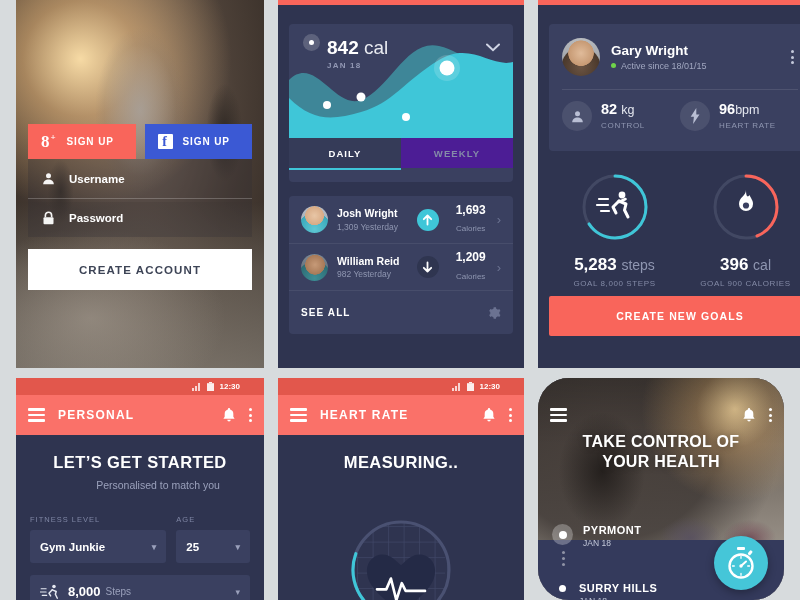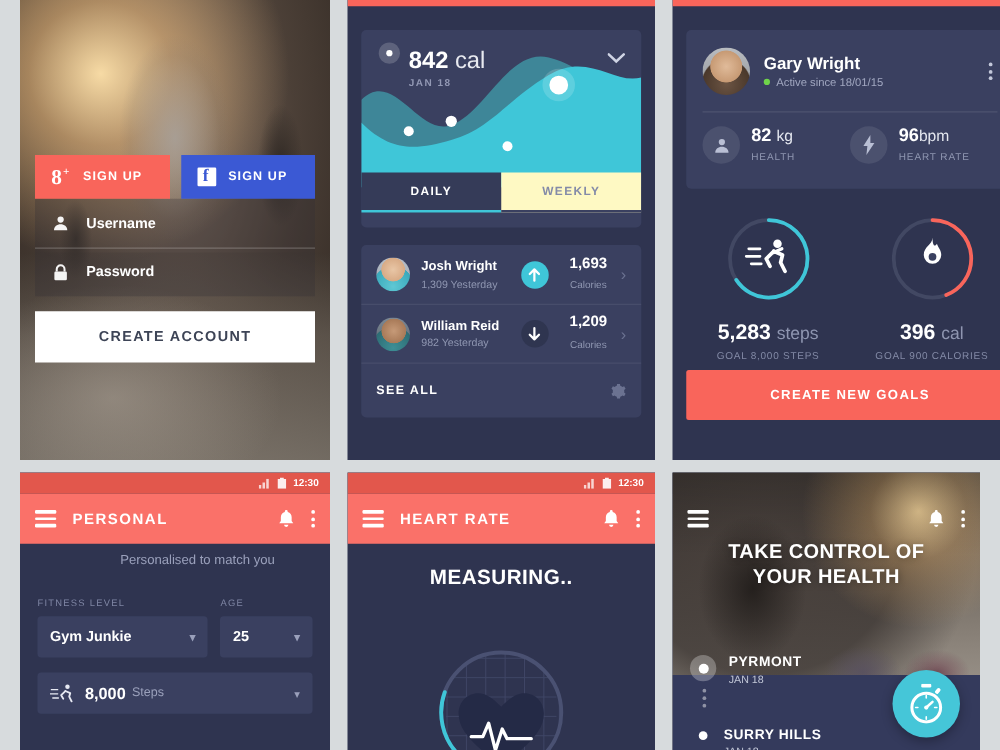--- a/index.html
+++ b/index.html
@@ -84,21 +84,21 @@
     background: rgba(255,255,255,.18); vertical-align: 3px; margin-right: 7px; position: relative;
   }
   .cal-dot:after{content:"";position:absolute;left:6px;top:6px;width:5px;height:5px;border-radius:50%;background:#fff;}
   .cal-date { color: #9298b4; font-size: 8px; letter-spacing: 1.2px; margin: 4px 0 0 24px; font-weight: bold;}
   .chev-down { position: absolute; right: 13px; top: 14px; z-index: 3; cursor: pointer; }
   .wavewrap { position: absolute; left: 0; right: 0; top: 0; height: 126px; }
   .tabs { position: absolute; left: 0; right: 0; bottom: 12px; height: 32px; display: flex; }
   .tab { flex: 1; display: flex; align-items: center; justify-content: center;
          font-size: 9.5px; font-weight: bold; letter-spacing: 1.1px; cursor: pointer; }
   .tab.active { color: #fff; background: #353b58; border-bottom: 2px solid #3fc6d8; }
-  .tab.idle { color: #848ba8; background: #fef9c3; border-bottom: 2px solid #3a4060; text-align: right;}
+  .tab.idle { color: #848ba8; background: #4c1d95; border-bottom: 2px solid #3a4060; text-align: right;}
 
   #friends-card { left: 11px; top: 196px; right: 11px; height: 138px; }
   .frow { height: 47px; display: flex; align-items: center; padding: 0 12px; cursor: pointer; }
   .frow + .frow { border-top: 1px solid rgba(255,255,255,0.07); }
   .avatar { width: 27px; height: 27px; border-radius: 50%; flex: none; margin-right: 9px; }
   .av-josh { background:
       radial-gradient(circle at 50% 36%, #e8c6a6 0%, #d8ab86 42%, transparent 44%),
       radial-gradient(circle at 50% 86%, #5fc8d4 0%, #3aa9bb 60%, transparent 62%),
       linear-gradient(#b8bfc8,#9aa3ae); }
   .av-will { background:
@@ -152,24 +152,24 @@
   .btn-goals {
     position:absolute; left:11px; right:11px; top:296px; height:40px; background:#f9655b;
     border:none; color:#fff; font-size:10.5px; font-weight:bold; letter-spacing:1.1px; cursor:pointer;
     border-radius:2px; font-family:"Liberation Sans",sans-serif;
   }
 
   
   .phone { position: absolute; top: 378px; height: 222px; overflow: hidden; background: #2f3450; }
   #p4 { left: 16px; width: 248px; }
   #p5 { left: 278px; width: 246px; }
-  #p6 { left: 538px; width: 246px; }
+  #p6 { left: 538px; width: 246px; border-radius: 31px; }
   .status {
     height: 17px; display: flex; align-items: center; justify-content: flex-end;
-    gap: 6px; padding-right: 9px; color: #fff; font-size: 8px; font-weight: bold;
+    gap: 6px; padding-right: 24px; color: #fff; font-size: 8px; font-weight: bold;
   }
   .st-red { background: #e2574c; }
   .st-clear { background: rgba(0,0,0,0.18); }
   .appbar { height: 40px; display: flex; align-items: center; padding: 0 12px; }
   .ab-red { background: #fa7169; }
   .ab-clear { background: transparent; }
   .hamb { width: 17px; display:flex; flex-direction:column; gap:3px; cursor:pointer; margin-right: 13px;}
   .hamb i { display:block; height:2.5px; background:#fff; border-radius:1px; }
   .abtitle { color:#fff; font-size:12px; font-weight:bold; letter-spacing:1.2px; }
   .abright { margin-left:auto; display:flex; align-items:center; gap: 13px; }
@@ -388,21 +388,21 @@
       <div class="prof-stats">
         <div class="pstat">
           <div class="picon">
             <svg width="15" height="15" viewBox="0 0 24 24">
                 <circle cx="12" cy="7.5" r="4" fill="#b9bfd4"></circle>
                 <path d="M3.5 21c0-4.7 3.8-7.5 8.5-7.5s8.5 2.8 8.5 7.5z" fill="#b9bfd4"></path>
               </svg>
           </div>
           <div>
             <div class="pnum"><span>82</span> <span class="u">kg</span></div>
-            <div class="plbl">HEALTH</div>
+            <div class="plbl">CONTROL</div>
           </div>
         </div>
         <div class="pstat">
           <div class="picon">
             <svg width="13" height="16" viewBox="0 0 12 20">
                 <path d="M7 0L0 11h4l-1 9 8-12H7z" fill="#b9bfd4"></path>
               </svg>
           </div>
           <div>
             <div class="pnum"><span>96</span><span class="u">bpm</span></div>
@@ -471,20 +471,21 @@
         </svg>
         <div class="kebab-w">
             <i></i>
             <i></i>
             <i></i>
           </div>
       </div>
     </div>
 
     <div class="p-body">
+      <div class="ptitle">LET’S GET STARTED</div>
       <div class="psub">Personalised to match you</div>
 
       <div class="form-row">
         <div class="fgroup" style="flex:1.85">
           <div class="flabel">FITNESS LEVEL</div>
           <div class="fselect">
             <span>Gym Junkie</span>
             <span class="cv">▾</span>
           </div>
         </div>

